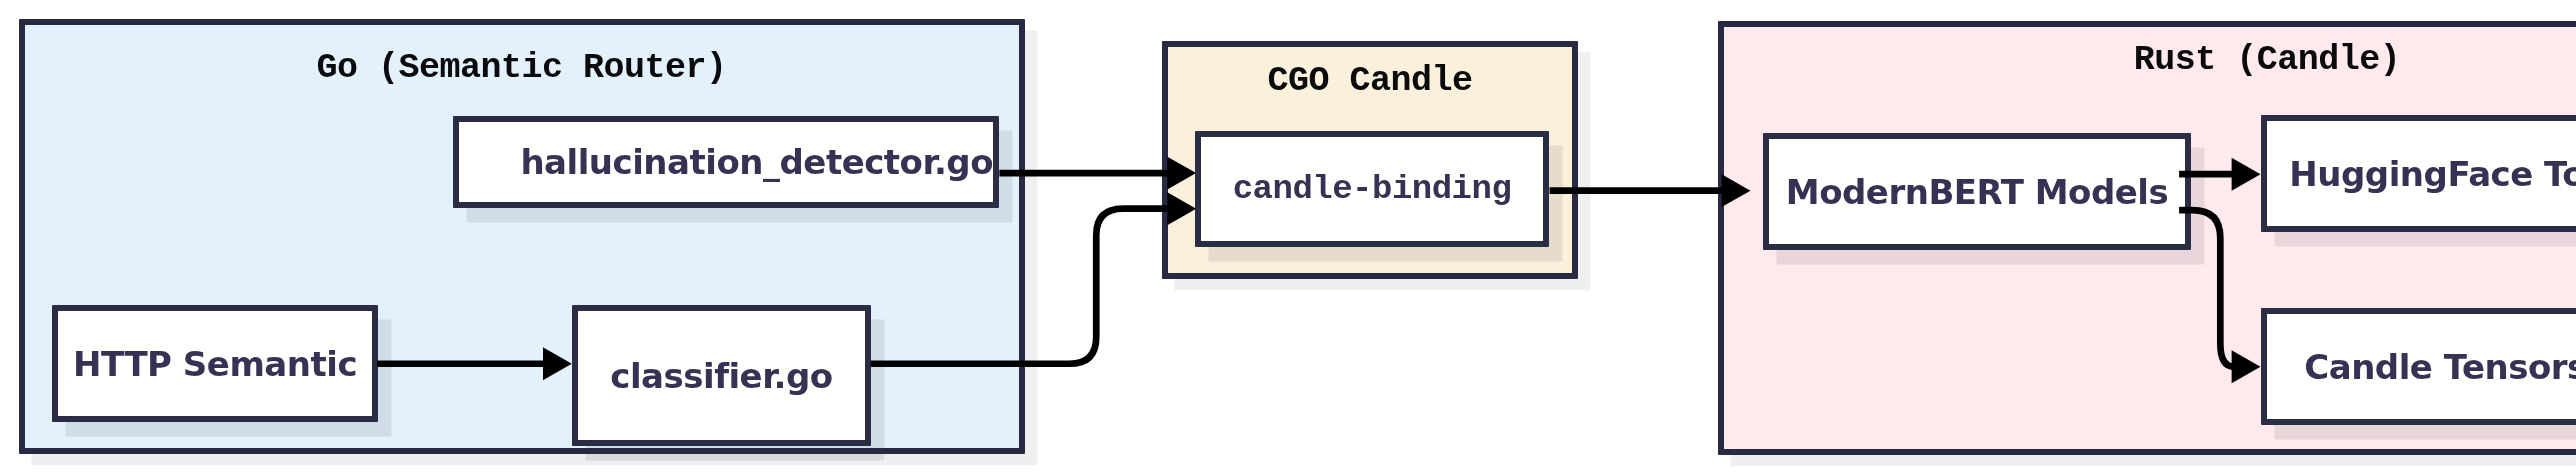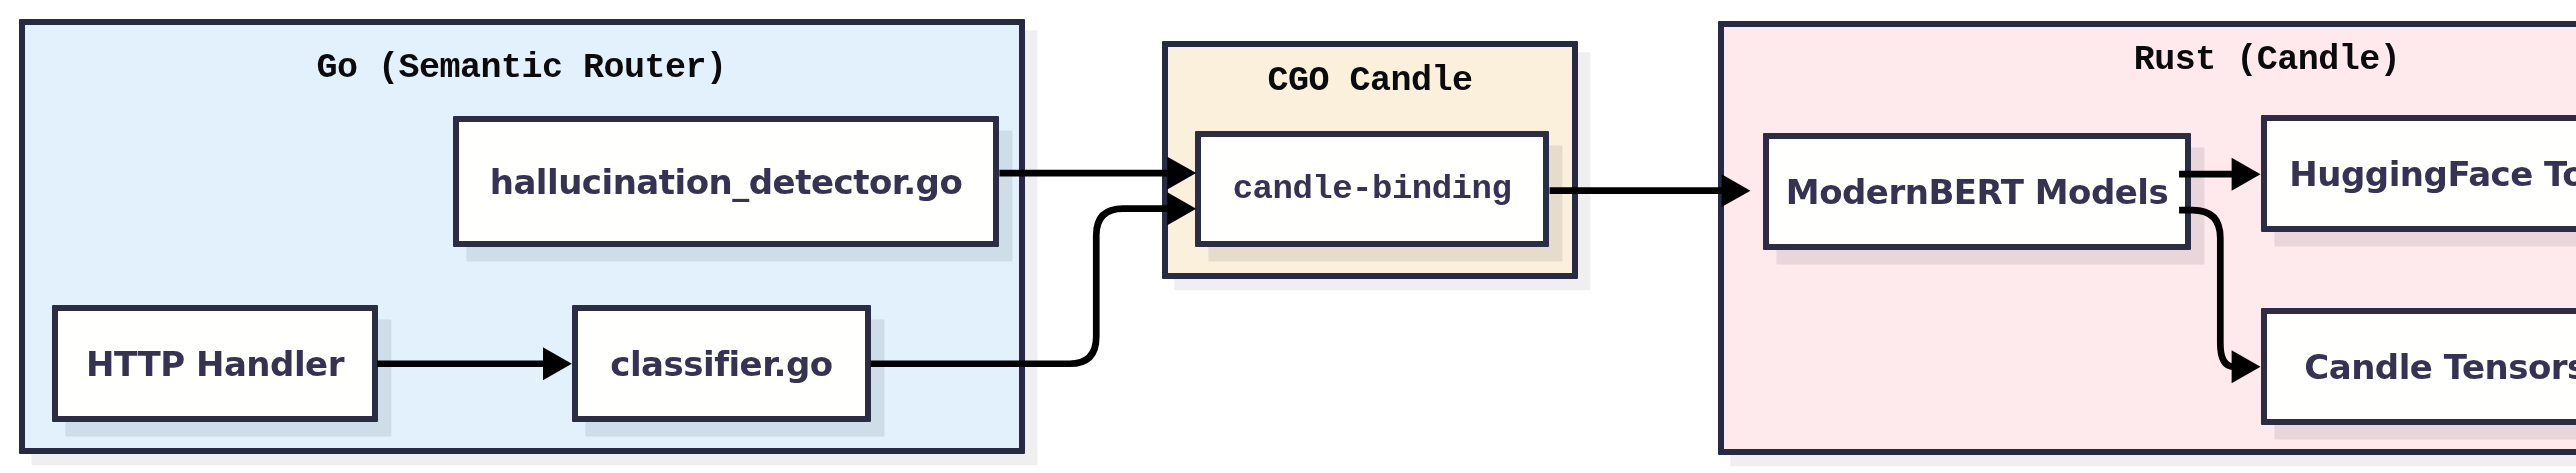--- a/index.html
+++ b/index.html
@@ -81,28 +81,28 @@
 
   <section class="container-box" style="left:1162px; top:41px; width:416px; height:238px; background:#fbf0dc;">
     <div class="container-title" style="top:14.4px;">CGO Candle</div>
   </section>
 
   <section class="container-box" style="left:1718px; top:20.6px; width:1098px; height:434px; background:#fee9ec;">
     <div class="container-title" style="top:13.4px;">Rust (Candle)</div>
   </section>
 
   <div class="node-box" style="left:52px; top:305px; width:326px; height:117px;">
-    <span class="node-label">HTTP Handler</span>
+    <span class="node-label">HTTP Semantic</span>
   </div>
 
-  <div class="node-box" style="left:572px; top:305px; width:299px; height:117px;">
+  <div class="node-box" style="left:572px; top:305px; width:299px; height:141px;">
     <span class="node-label">classifier.go</span>
   </div>
 
-  <div class="node-box" style="left:453px; top:116px; width:546px; height:131px;">
+  <div class="node-box" style="left:453px; top:116px; width:546px; height:92px;justify-content:flex-end;">
     <span class="node-label">hallucination_detector.go</span>
   </div>
 
   <div class="node-box" style="left:1195px; top:131px; width:354px; height:116px;font-family:Liberation Mono, monospace;">
     <span class="node-label">candle-binding</span>
   </div>
 
   <div class="node-box" style="left:1752px; top:133px; width:428px; height:117px;margin-left:11px;">
     <span class="node-label">ModernBERT Models</span>
   </div>

